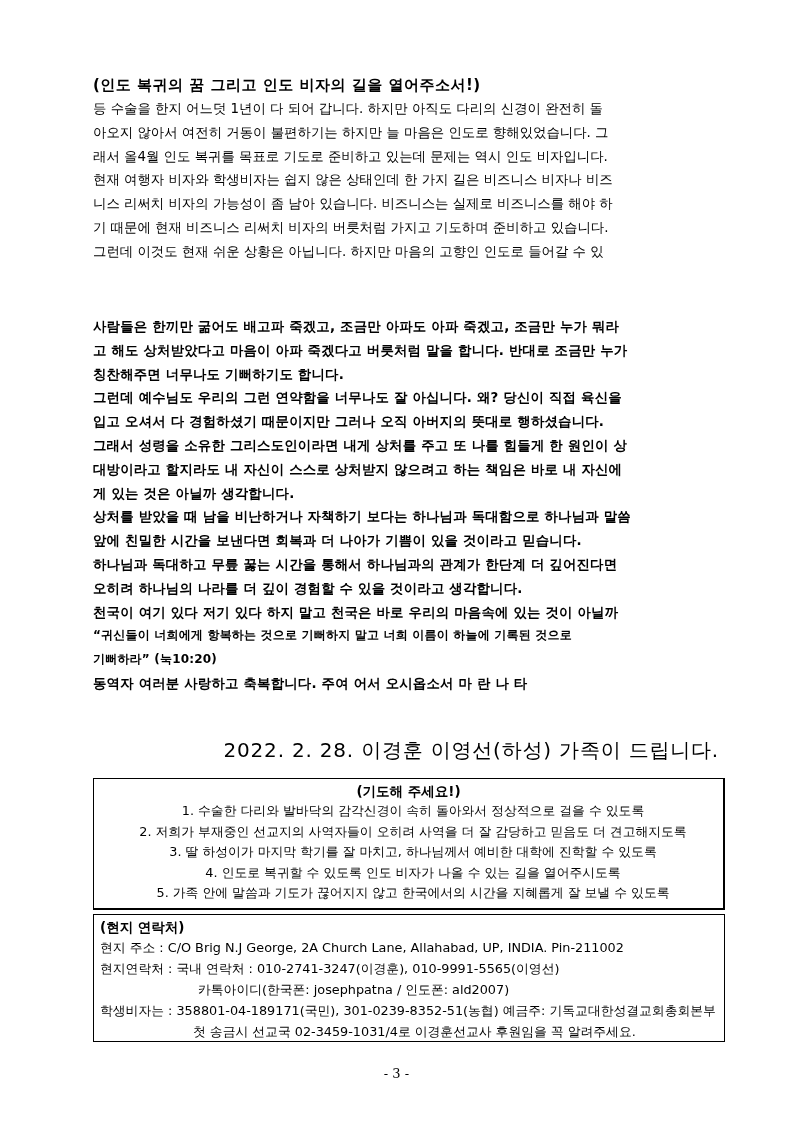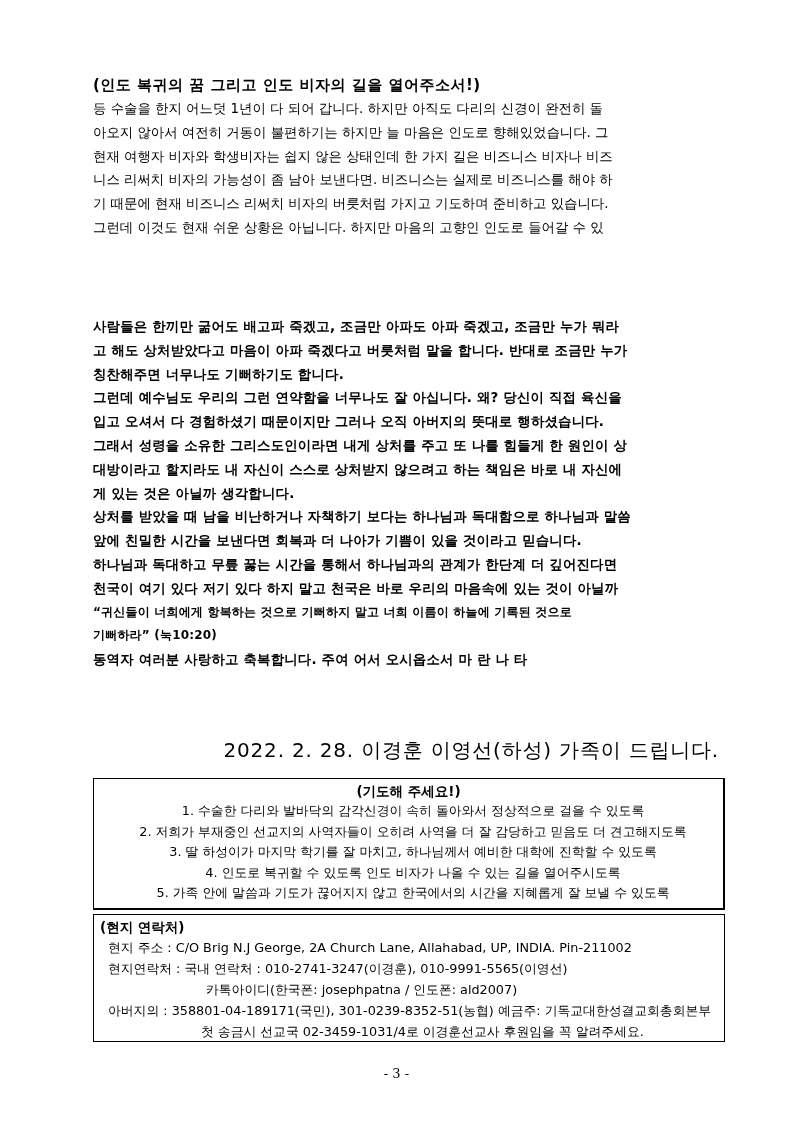--- a/index.html
+++ b/index.html
@@ -11,53 +11,55 @@
   .para .ln { display: block; white-space: nowrap; }
   .p1 { top: 97px; }
   .p2 { top: 315px; font-weight: bold; letter-spacing: 0.2px; }
   .quote { font-size: 12px; font-weight: bold; }
   .signature { position: absolute; right: 74px; top: 737px; font-size: 20px; font-weight: normal; letter-spacing: 0.8px; }
   .box { position: absolute; left: 93px; width: 632px; border: 1.3px solid #000; box-sizing: border-box; }
   .prayer-box { top: 778px; height: 132px; border-right-width: 2px; border-bottom-width: 2px; padding: 2px 6px; text-align: center; }
   .contact-box { top: 914px; height: 128px; padding: 2px 6px; }
   .box-title { font-size: 13.5px; font-weight: bold; line-height: 20px; }
   .box-item { font-size: 12.8px; line-height: 20.5px; padding-left: 9px; white-space: nowrap; }
-  .contact-row { font-size: 12.8px; line-height: 21px; white-space: nowrap; margin-left: 8px; }
+  .contact-row { font-size: 12.8px; line-height: 21px; white-space: nowrap; }
   .indent1 { padding-left: 98px; }
   .indent2 { padding-left: 93px; }
   .page-num { position: absolute; left: 0; width: 793px; text-align: center; top: 1066px; font-size: 13px; font-family: "DejaVu Serif", serif; }
 </style>
 </head>
 <body>
 
 <div class="page">
 
   <div class="sec-title">(인도 복귀의 꿈 그리고 인도 비자의 길을 열어주소서!)</div>
 
   <div class="para p1">
     <span class="ln"> 등 수술을 한지 어느덧 1년이 다 되어 갑니다. 하지만 아직도 다리의 신경이 완전히 돌</span>
     <span class="ln">아오지 않아서 여전히 거동이 불편하기는 하지만 늘 마음은 인도로 향해있었습니다. 그</span>
+    <span class="ln">래서 올4월 인도 복귀를 목표로 기도로 준비하고 있는데 문제는 역시 인도 비자입니다.</span>
     <span class="ln">현재 여행자 비자와 학생비자는 쉽지 않은 상태인데 한 가지 길은 비즈니스 비자나 비즈</span>
-    <span class="ln">니스 리써치 비자의 가능성이 좀 남아 보낸다면. 비즈니스는 실제로 비즈니스를 해야 하</span>
+    <span class="ln">니스 리써치 비자의 가능성이 좀 남아 있습니다. 비즈니스는 실제로 비즈니스를 해야 하</span>
     <span class="ln">기 때문에 현재 비즈니스 리써치 비자의 버릇처럼 가지고 기도하며 준비하고 있습니다.</span>
     <span class="ln">그런데 이것도 현재 쉬운 상황은 아닙니다. 하지만 마음의 고향인 인도로 들어갈 수 있</span>
   </div>
 
   <div class="para p2">
     <span class="ln"> 사람들은 한끼만 굶어도 배고파 죽겠고, 조금만 아파도 아파 죽겠고, 조금만 누가 뭐라</span>
     <span class="ln">고 해도 상처받았다고 마음이 아파 죽겠다고 버릇처럼 말을 합니다. 반대로 조금만 누가</span>
     <span class="ln">칭찬해주면 너무나도 기뻐하기도 합니다.</span>
     <span class="ln">그런데 예수님도 우리의 그런 연약함을 너무나도 잘 아십니다. 왜? 당신이 직접 육신을</span>
     <span class="ln">입고 오셔서 다 경험하셨기 때문이지만 그러나 오직 아버지의 뜻대로 행하셨습니다.</span>
     <span class="ln">그래서 성령을 소유한 그리스도인이라면 내게 상처를 주고 또 나를 힘들게 한 원인이 상</span>
     <span class="ln">대방이라고 할지라도 내 자신이 스스로 상처받지 않으려고 하는 책임은 바로 내 자신에</span>
     <span class="ln">게 있는 것은 아닐까 생각합니다.</span>
     <span class="ln">상처를 받았을 때 남을 비난하거나 자책하기 보다는 하나님과 독대함으로 하나님과 말씀</span>
     <span class="ln">앞에 친밀한 시간을 보낸다면 회복과 더 나아가 기쁨이 있을 것이라고 믿습니다.</span>
     <span class="ln">하나님과 독대하고 무릎 꿇는 시간을 통해서 하나님과의 관계가 한단계 더 깊어진다면</span>
+    <span class="ln">오히려 하나님의 나라를 더 깊이 경험할 수 있을 것이라고 생각합니다.</span>
     <span class="ln">천국이 여기 있다 저기 있다 하지 말고 천국은 바로 우리의 마음속에 있는 것이 아닐까</span>
     <span class="ln quote"> “귀신들이 너희에게 항복하는 것으로 기뻐하지 말고 너희 이름이 하늘에 기록된 것으로</span>
     <span class="ln quote">기뻐하라” (눅10:20)</span>
     <span class="ln">동역자 여러분 사랑하고 축복합니다.  주여 어서 오시옵소서 마 란 나 타</span>
   </div>
 
   <div class="signature">2022. 2. 28.  이경훈 이영선(하성) 가족이 드립니다.</div>
 
   <div class="box prayer-box">
     <div class="box-title">(기도해 주세요!)</div>
@@ -73,20 +75,20 @@
     <div class="contact-row">
       <span>현지 주소 :</span>
       <span>C/O Brig N.J George, 2A Church Lane, Allahabad, UP, INDIA.  Pin-211002</span>
     </div>
     <div class="contact-row">
       <span>현지연락처 :</span>
       <span>국내 연락처 : 010-2741-3247(이경훈), 010-9991-5565(이영선)</span>
     </div>
     <div class="contact-row indent1">카톡아이디(한국폰: josephpatna / 인도폰: ald2007)</div>
     <div class="contact-row">
-      <span>아버지의 :</span>
+      <span>학생비자는 :</span>
       <span>358801-04-189171(국민), 301-0239-8352-51(농협) 예금주: 기독교대한성결교회총회본부</span>
     </div>
     <div class="contact-row indent2">첫 송금시 선교국 02-3459-1031/4로 이경훈선교사 후원임을 꼭 알려주세요.</div>
   </div>
 
   <div class="page-num">- 3 -</div>
 </div>
 
 </body></html>

